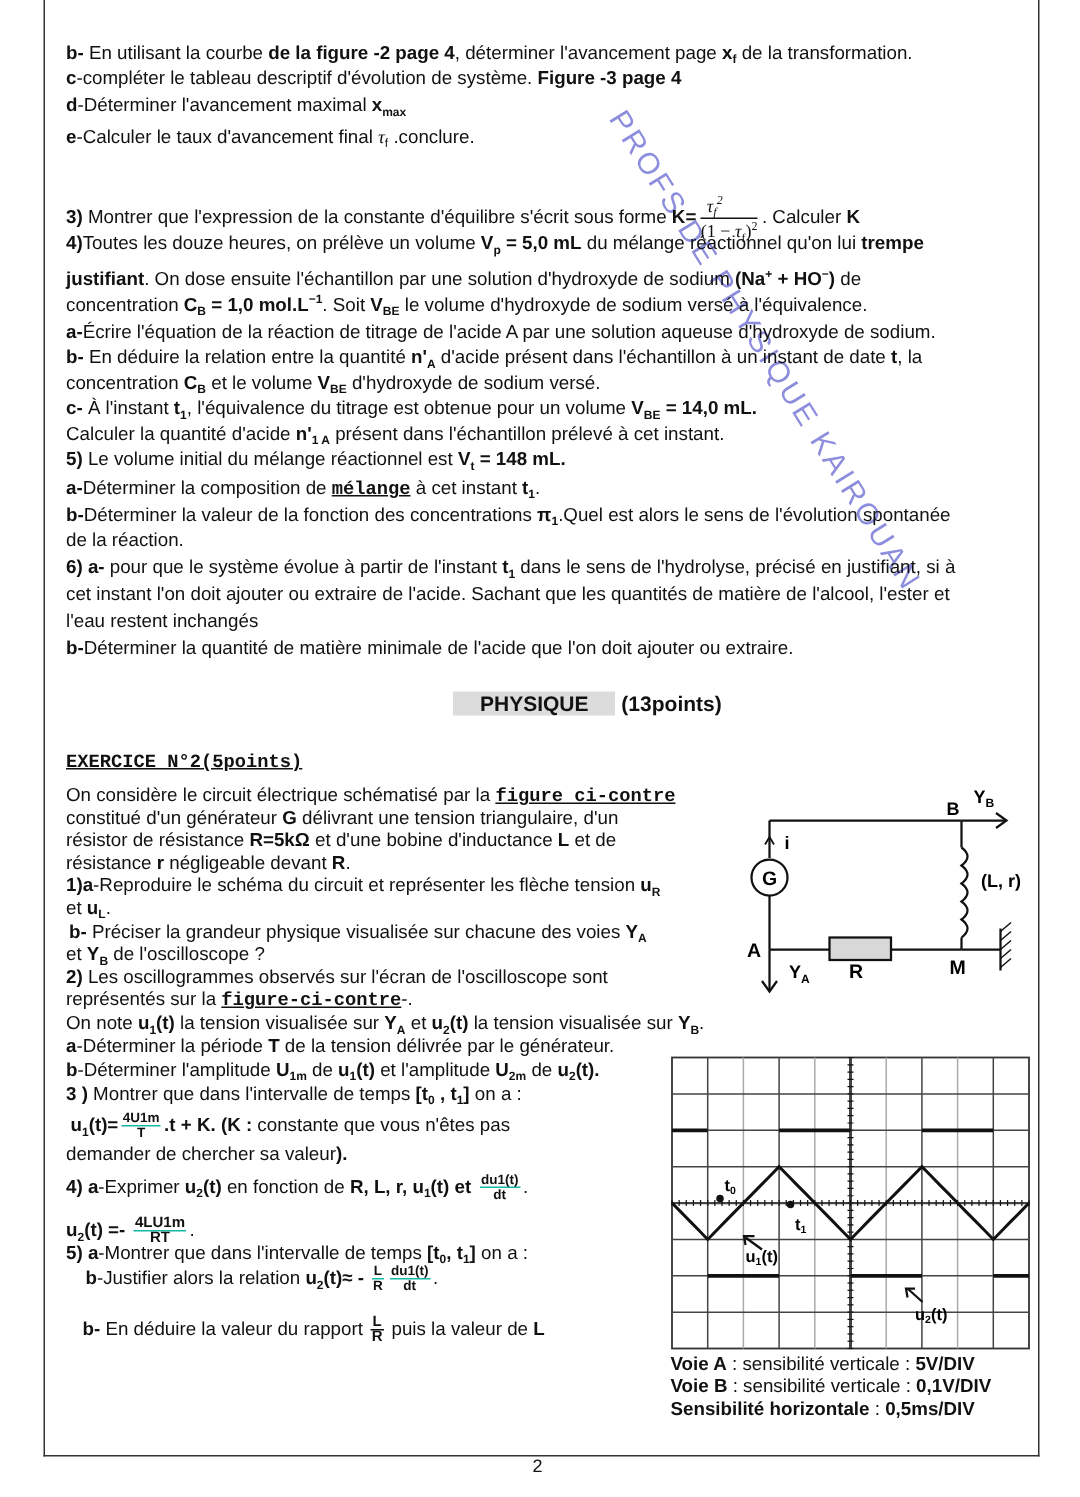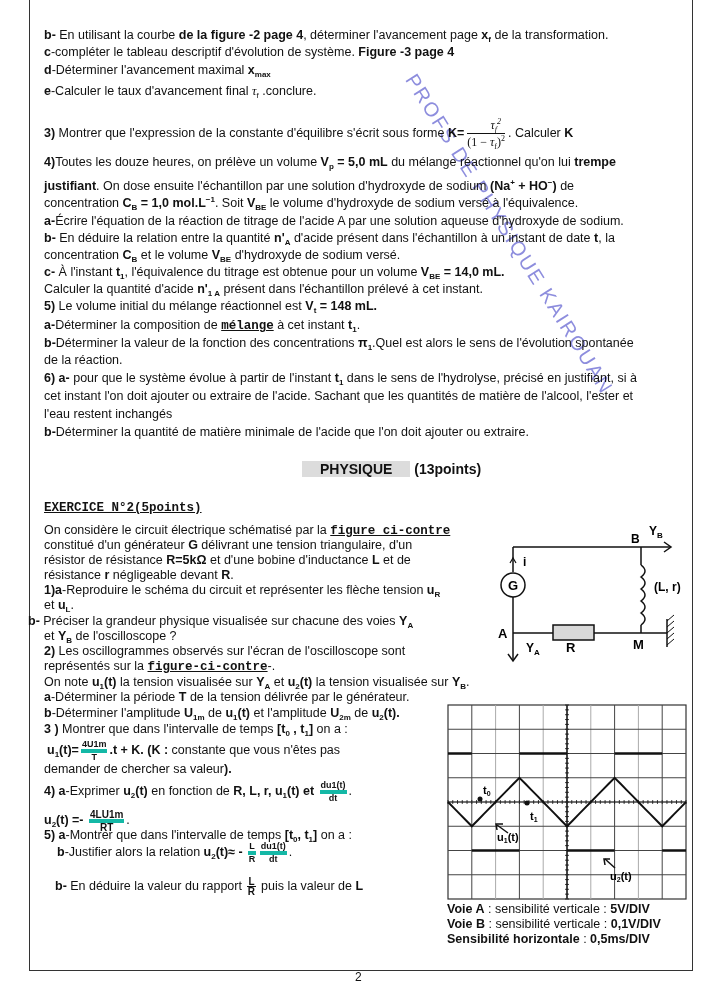--- a/index.html
+++ b/index.html
@@ -6,23 +6,23 @@
   body { width:720px; height:998px; position:relative; overflow:hidden;
          font-family:"Liberation Sans", sans-serif; font-size:12.5px; color:#111; }
   .frame { position:absolute; left:29px; top:0; width:662px; height:970px;
            border-left:1px solid #333; border-right:1px solid #333; border-bottom:1px solid #333; }
   .line { position:absolute; left:44px; white-space:nowrap; line-height:15px; }
   b { font-weight:bold; }
   .u { text-decoration:underline;font-family:Liberation Mono, monospace; }
   sub { font-size:8px; vertical-align:-3px; line-height:0; }
   sup { font-size:8px; vertical-align:5px; line-height:0; }
   .frac { display:inline-block; vertical-align:middle; text-align:center; font-size:9px; font-weight:bold; line-height:9px; margin:0 2px; }
-  .frac .num { display:block; border-bottom:4px solid #14b8a6; padding:0 1px; }
+  .frac .num { display:block; border-bottom:1px solid #14b8a6; padding:0 1px; }
   .frac .den { display:block; }
-  .kfrac { display:inline-block; vertical-align:middle; text-align:right; font-family:"Liberation Serif", serif; font-size:12px; margin:4px 3px; }
+  .kfrac { display:inline-block; vertical-align:middle; text-align:left; font-family:"Liberation Serif", serif; font-size:12px; margin:16px 3px; }
   .kfrac .num { display:block; border-bottom:1px solid #111; padding:0 4px; font-style:italic; }
   .kfrac .den { display:block; }
   .watermark { position:absolute; left:420px; top:70px; transform:rotate(58deg); transform-origin:left top;
                color:#7a7ad8; font-size:20px; letter-spacing:2px; white-space:nowrap; opacity:0.85; }
   .phys-title { position:absolute; left:302px; top:461px; font-weight:bold; font-size:14px; }
   .phys-title .hl { background:#dcdcdc; padding:0 18px; }
   .page-num { position:absolute; left:355px; top:970px; font-size:12px; }
   svg text { font-family:"Liberation Sans", sans-serif; font-weight:bold; }
   .legend-line { position:absolute; left:447px; font-size:12.5px; white-space:nowrap; }
 </style>
@@ -117,21 +117,21 @@
 </div>
 <div class="line" style="top:568px">
   <span>résistance </span><b>r</b><span> négligeable devant </span><b>R</b><span>.</span>
 </div>
 <div class="line" style="top:583px">
   <b>1)a</b><span>-Reproduire le schéma du circuit et représenter les flèche tension </span><b>u</b><b><sub>R</sub></b>
 </div>
 <div class="line" style="top:598px">
   <span>et </span><b>u</b><b><sub>L</sub></b><span>.</span>
 </div>
-<div class="line" style="top:614px; left:28px;">
+<div class="line" style="top:614px; left:46px;">
   <b>b-</b><span> Préciser la grandeur physique visualisée sur chacune des voies </span><b>Y</b><b><sub>A</sub></b>
 </div>
 <div class="line" style="top:629px">
   <span>et </span><b>Y</b><b><sub>B</sub></b><span> de l'oscilloscope ?</span>
 </div>
 <div class="line" style="top:644px">
   <b>2)</b><span> Les oscillogrammes observés sur l'écran de l'oscilloscope sont</span>
 </div>
 <div class="line" style="top:659px">
   <span>représentés sur la </span><b class="u">figure-ci-contre</b><span>-.</span>

